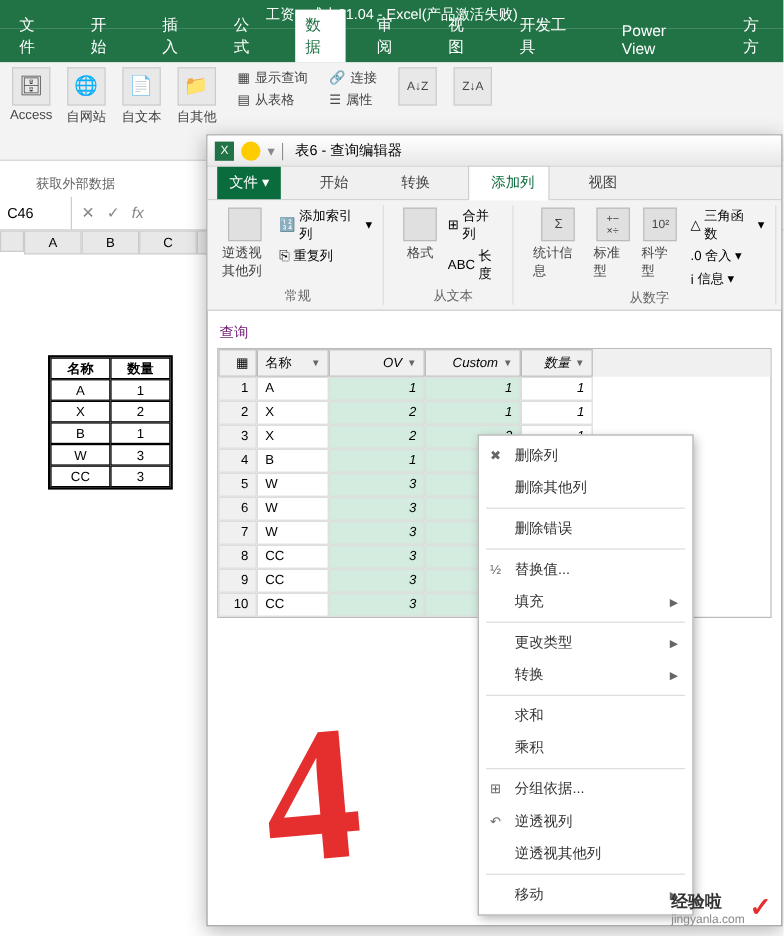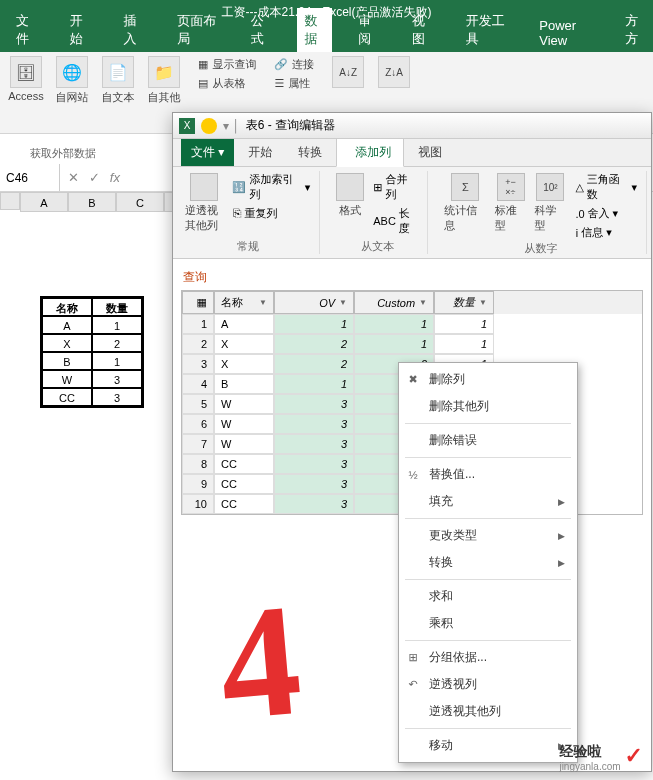--- a/index.html
+++ b/index.html
@@ -29,34 +29,34 @@
 .data-table { position: absolute; top: 296px; left: 40px; border: 2px solid #000; background: #fff; }
 .data-table .dr { display: flex; }
 .data-table .dc { width: 50px; height: 18px; border: 1px solid #000; font-size: 11px; text-align: center; line-height: 18px; }
 .data-table .dh { font-weight: bold; }
 
 
 .qe-window { position: absolute; top: 112px; left: 172px; width: 480px; height: 660px; background: #fff; border: 1px solid #999; box-shadow: 0 4px 16px rgba(0,0,0,0.3); }
 .qe-titlebar { height: 26px; background: linear-gradient(#fff,#e8e8e8); display: flex; align-items: center; padding: 0 6px; font-size: 12px; gap: 6px; border-bottom: 1px solid #ccc; }
 .qe-excel-icon { width: 16px; height: 16px; background: #217346; color: #fff; font-size: 10px; display: flex; align-items: center; justify-content: center; }
 .qe-face { width: 16px; height: 16px; border-radius: 50%; background: #ffcc00; }
-.qe-ribbon-tabs { height: 28px; background: #f0f0f0; display: flex; align-items: flex-end; padding-left: 8px; gap: 2px; font-size: 12px; border-bottom: 1px solid #ccc; }
+.qe-ribbon-tabs { height: 28px; background: #f0f0f0; display: flex; align-items: flex-end; padding-left: 8px; gap: 20px; font-size: 12px; border-bottom: 1px solid #ccc; }
 .qe-ribbon-tabs .qtab { padding: 5px 12px; color: #444; cursor: pointer; }
 .qe-ribbon-tabs .qtab.active { background: #fff; border: 1px solid #ccc; border-bottom: 1px solid #fff; margin-bottom: -1px; color: #0a6b3d; padding-left: 18px; }
 .qe-ribbon-tabs .qtab.file { background: #0a6b3d; color: #fff; padding: 5px 10px; }
 .qe-ribbon { height: 92px; background: #f3f3f3; border-bottom: 1px solid #ccc; display: flex; padding: 4px; gap: 8px; font-size: 11px; }
 .qe-group { display: flex; flex-direction: column; border-right: 1px solid #ddd; padding: 0 6px; }
 .qe-gbtn { display: flex; flex-direction: column; align-items: center; gap: 2px; color: #444; padding: 2px; }
 .qe-gicon { width: 28px; height: 28px; background: #e0e0e0; border: 1px solid #bbb; }
 .qe-glabel { font-size: 11px; color: #666; text-align: center; margin-top: auto; }
 .qe-small-list { display: flex; flex-direction: column; gap: 2px; }
 .qe-small-item { display: flex; align-items: center; gap: 3px; padding: 1px 3px; font-size: 11px; }
 
 .qe-body { padding: 6px 8px; }
-.qe-query-label { font-size: 12px; color: #c2410c; padding: 4px 2px; }
+.qe-query-label { font-size: 12px; color: #701a75; padding: 4px 2px; }
 .qe-table { border: 1px solid #bbb; background: #fff; font-size: 11px; }
 .qe-th-row { display: flex; background: #f0f0f0; }
 .qe-th { border: 1px solid #bbb; padding: 3px 6px; display: flex; align-items: center; justify-content: space-between; gap: 4px; }
 .qe-th .dd { font-size: 8px; color: #666; }
 .qe-tr { display: flex; }
 .qe-td { border: 1px solid #ddd; padding: 2px 6px; height: 20px; display: flex; align-items: center; }
 .qe-rownum { width: 32px; background: #f0f0f0; justify-content: flex-end; padding-right: 6px; }
 .qe-col-name { width: 60px; }
 .qe-col-ov { width: 80px; background: #d4ecdf; justify-content: flex-end; font-style: italic; }
 .qe-col-custom { width: 80px; background: #d4ecdf; justify-content: flex-end; font-style: italic; }
@@ -82,21 +82,20 @@
 </head>
 <body>
 
 <div class="excel-titlebar">
   <span>工资---成本21.04 - Excel(产品激活失败)</span>
 </div>
 <div class="excel-ribbon-tabs">
   <div class="tab">文件</div>
   <div class="tab">开始</div>
   <div class="tab">插入</div>
-  <div class="tab">页面布局</div>
   <div class="tab">公式</div>
   <div class="tab active">数据</div>
   <div class="tab">审阅</div>
   <div class="tab">视图</div>
   <div class="tab">开发工具</div>
   <div class="tab">Power View</div>
   <div class="tab">方方</div>
 </div>
 <div class="excel-ribbon">
   <div class="ribbon-group">

